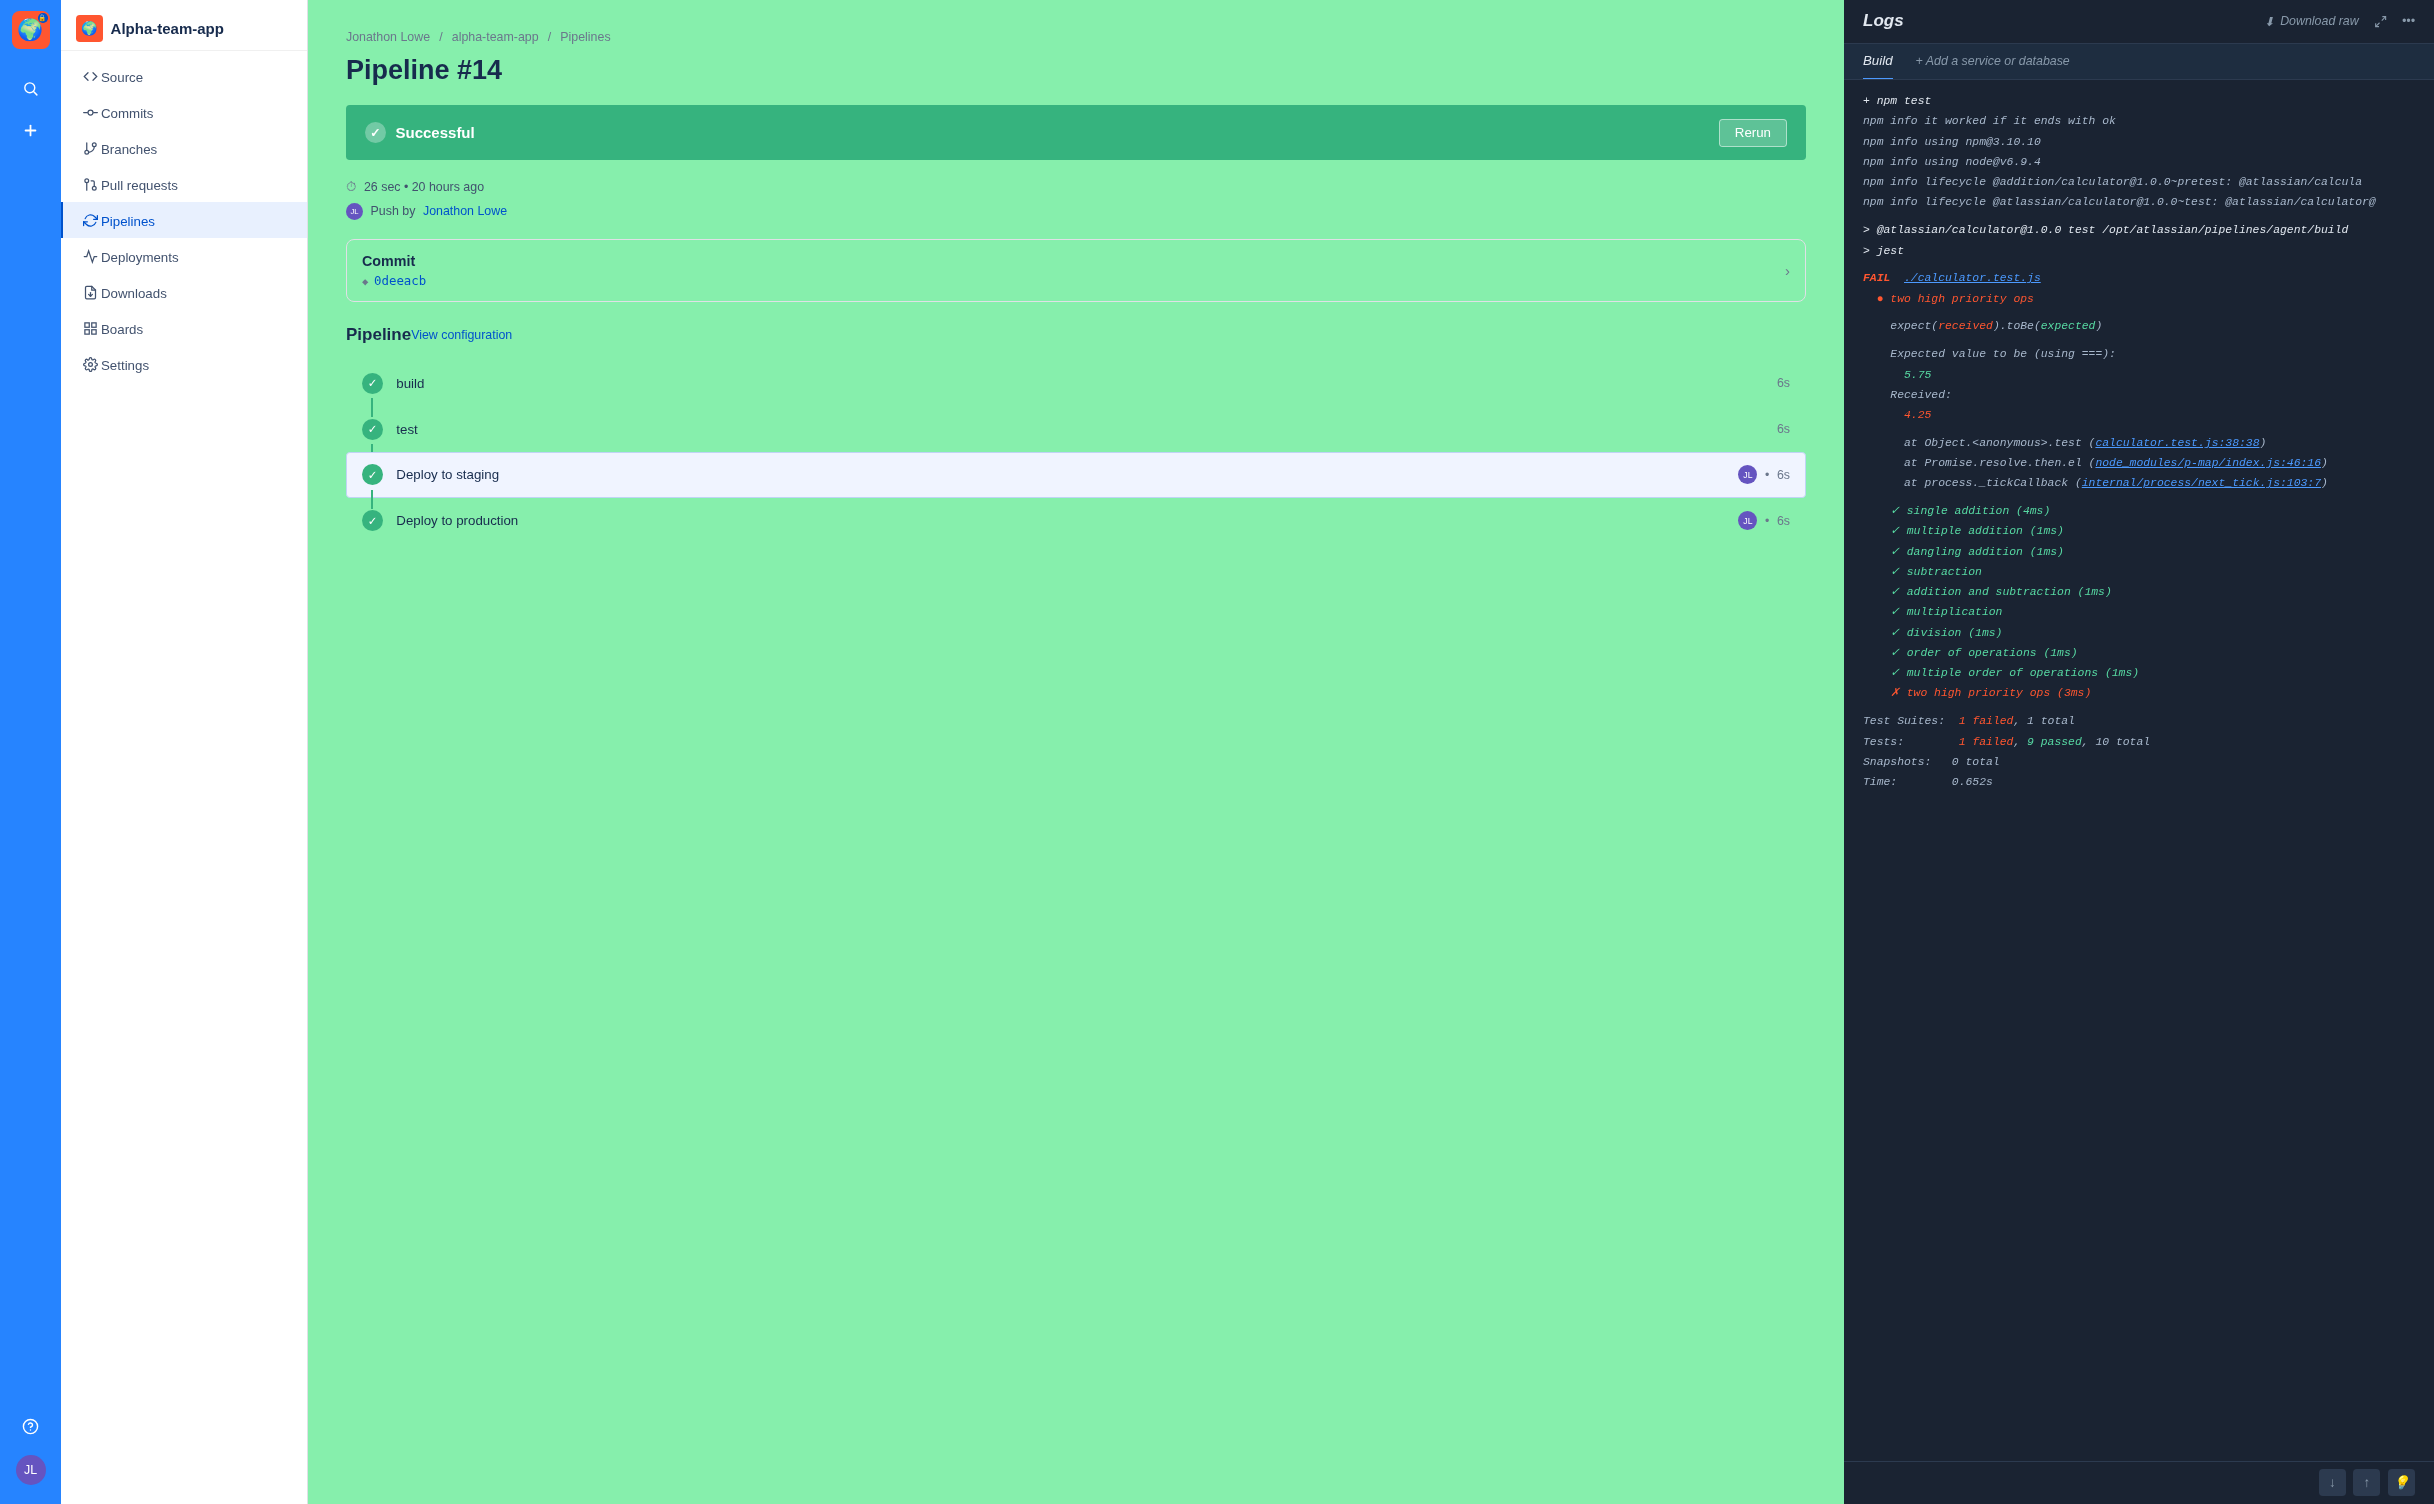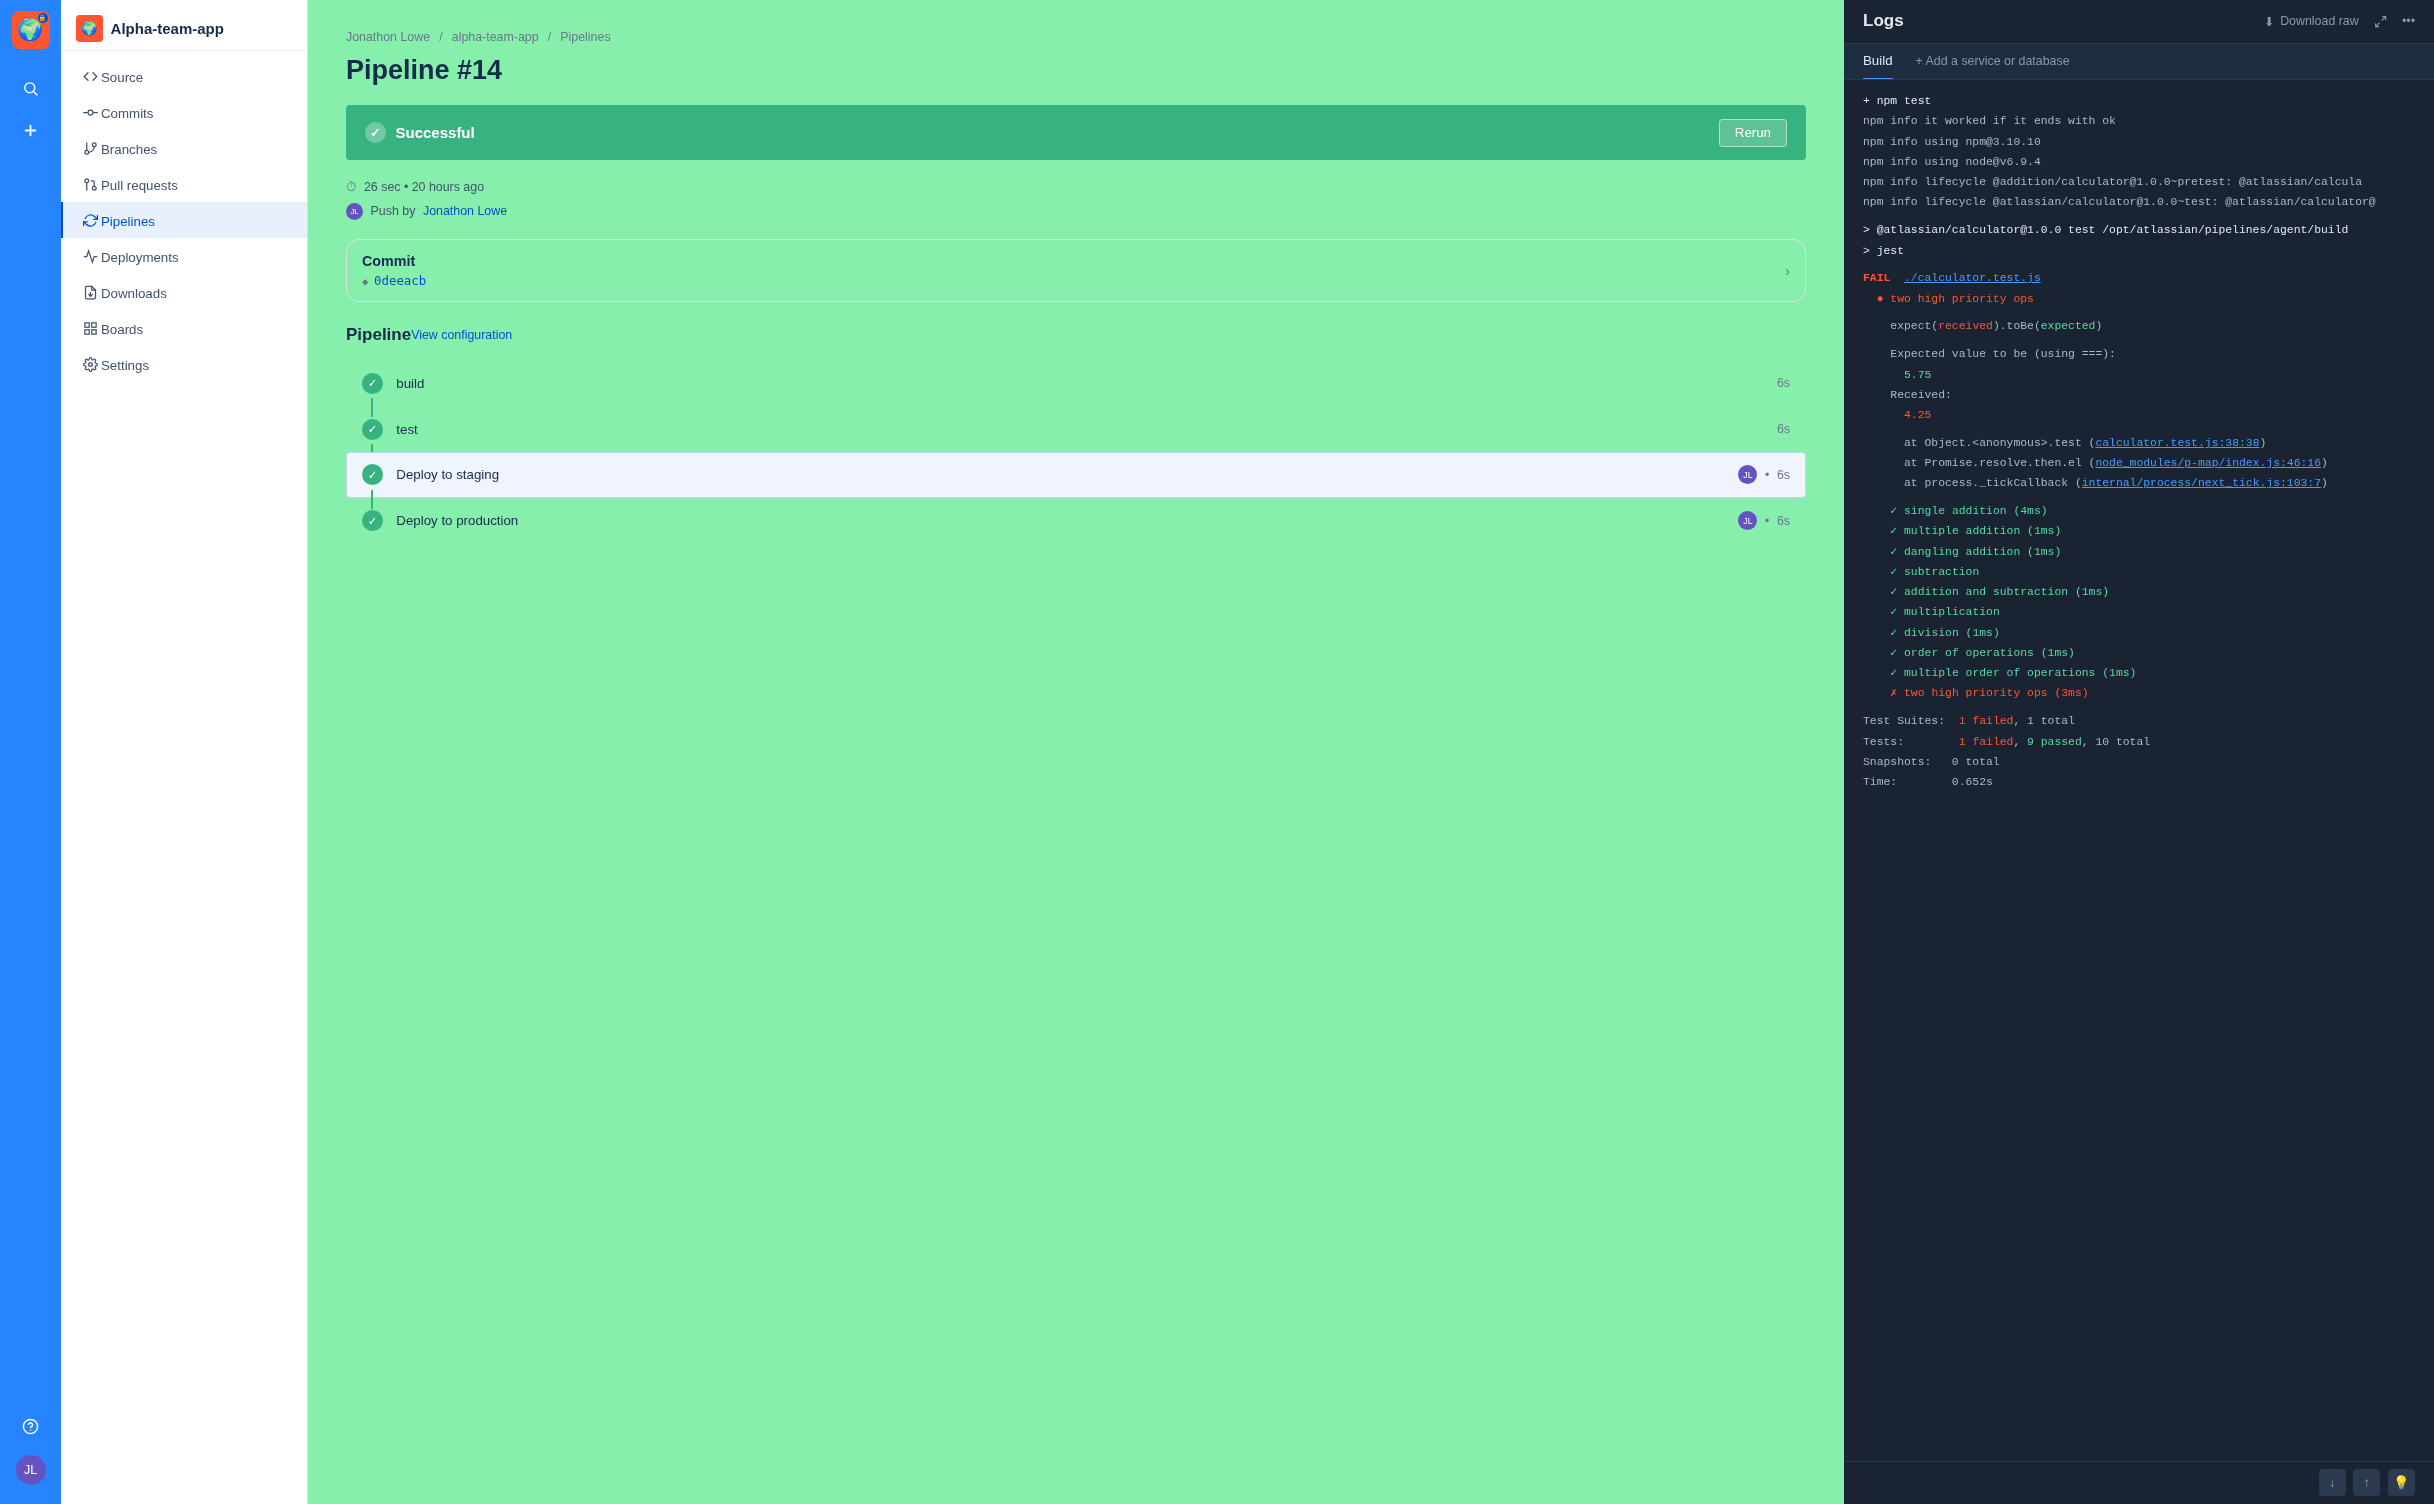--- a/index.html
+++ b/index.html
@@ -87,21 +87,21 @@
       background: rgba(255,255,255,0.2); border: 1px solid rgba(255,255,255,0.5);
       color: white; padding: 5.7px 15px; border-radius: 3.8px; cursor: pointer; font-size: 13.3px; font-weight: 500;
     }
 
     .meta-info { display: flex; flex-direction: column; gap: 7.6px; margin-bottom: 19px; }
     .meta-row { display: flex; align-items: center; gap: 7.6px; font-size: 12.4px; color: #42526e; }
     .meta-icon { font-size: 13.3px; color: #6b778c; }
     .meta-link { color: #0052cc; text-decoration: none; }
 
     .commit-card {
-      border: 1px solid #dfe1e6; border-radius: 13px; padding: 13.3px 15px;
+      border: 1px solid #dfe1e6; border-radius: 8px; padding: 13.3px 15px;
       display: flex; align-items: center; justify-content: space-between;
       margin-bottom: 23px; cursor: pointer;
     }
     .commit-title { font-size: 14.3px; font-weight: 600; color: #172b4d; }
     .commit-hash { display: flex; align-items: center; gap: 5.7px; font-size: 12.4px; color: #0052cc; margin-top: 3.8px; font-family: monospace; }
     .commit-diamond { font-size: 10.5px; color: #6b778c; }
     .chevron { color: #6b778c; font-size: 15px; }
 
     .pipeline-section { }
     .pipeline-header { display: flex; align-items: center; justify-content: flex-start; margin-bottom: 15px; }
@@ -128,20 +128,21 @@
     .step-time { font-size: 12.4px; color: #6b778c; }
 
     
     .logs-panel {
       width: 590px;
       background: #1a2332;
       display: flex;
       flex-direction: column;
       flex-shrink: 0;
       overflow: hidden;
+      font-style: italic;
     }
     .logs-header {
       background: #1a2332;
       border-bottom: 1px solid #2c3a4f;
       padding: 11.4px 19px;
       display: flex;
       align-items: center;
       justify-content: space-between;
       flex-shrink: 0;
     }

